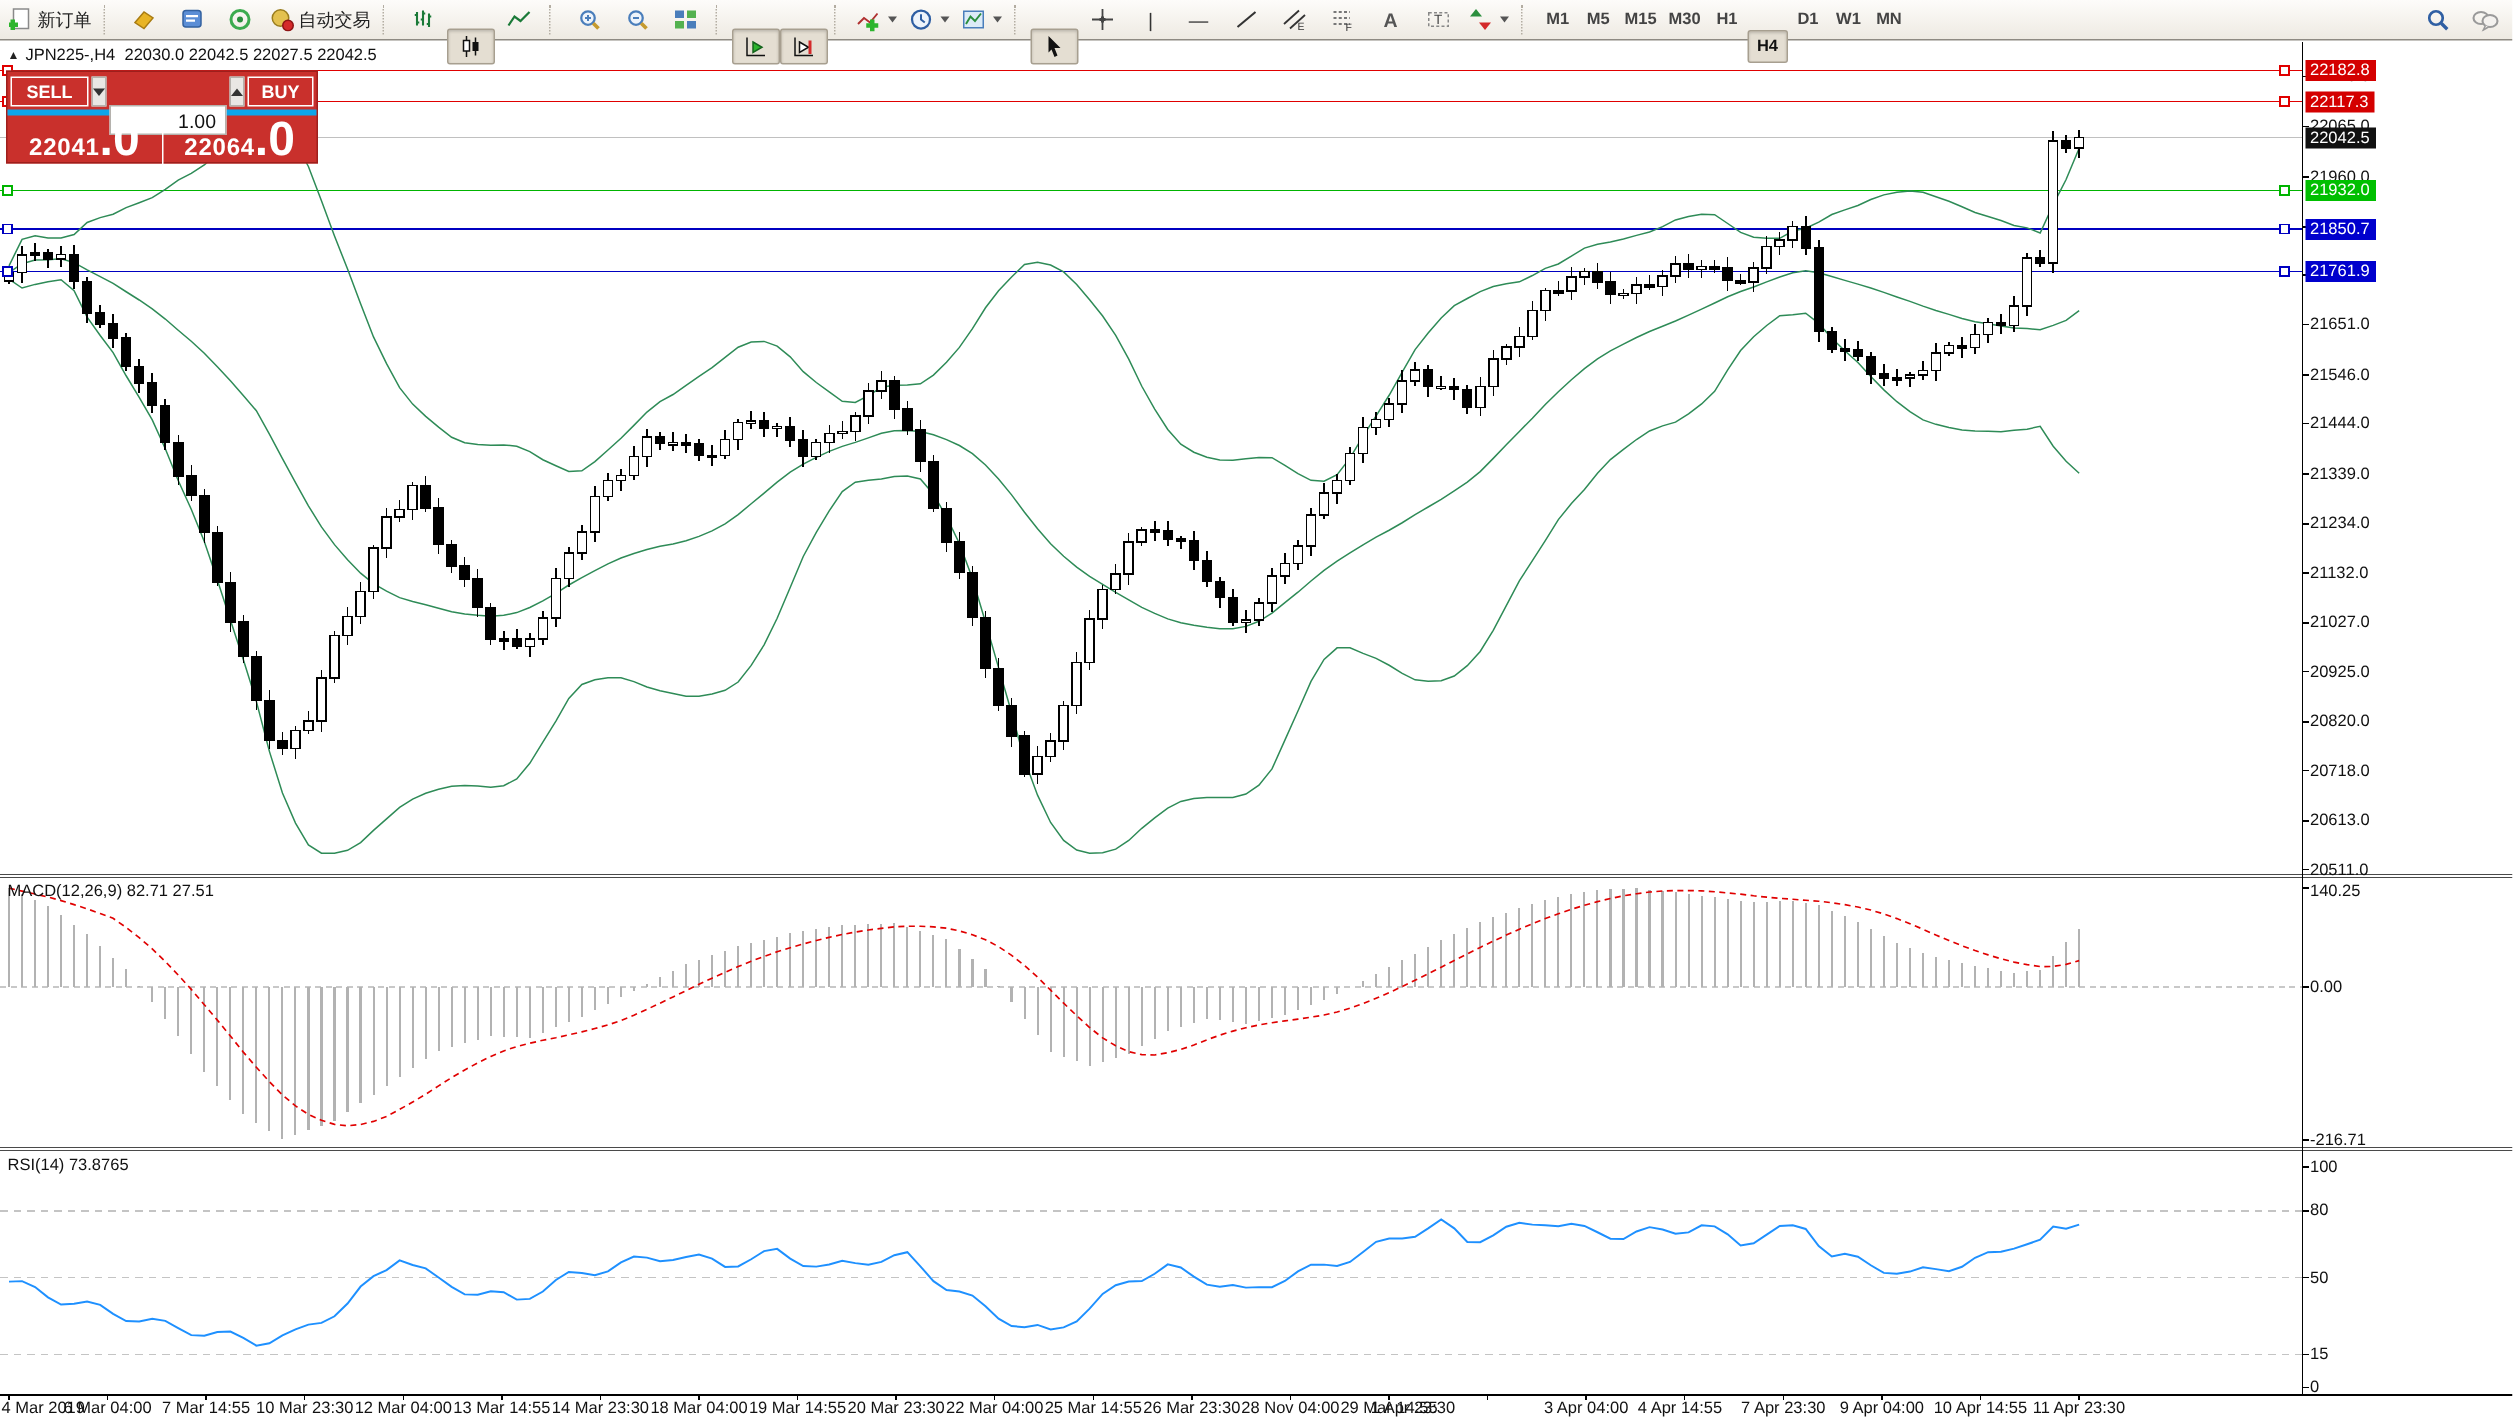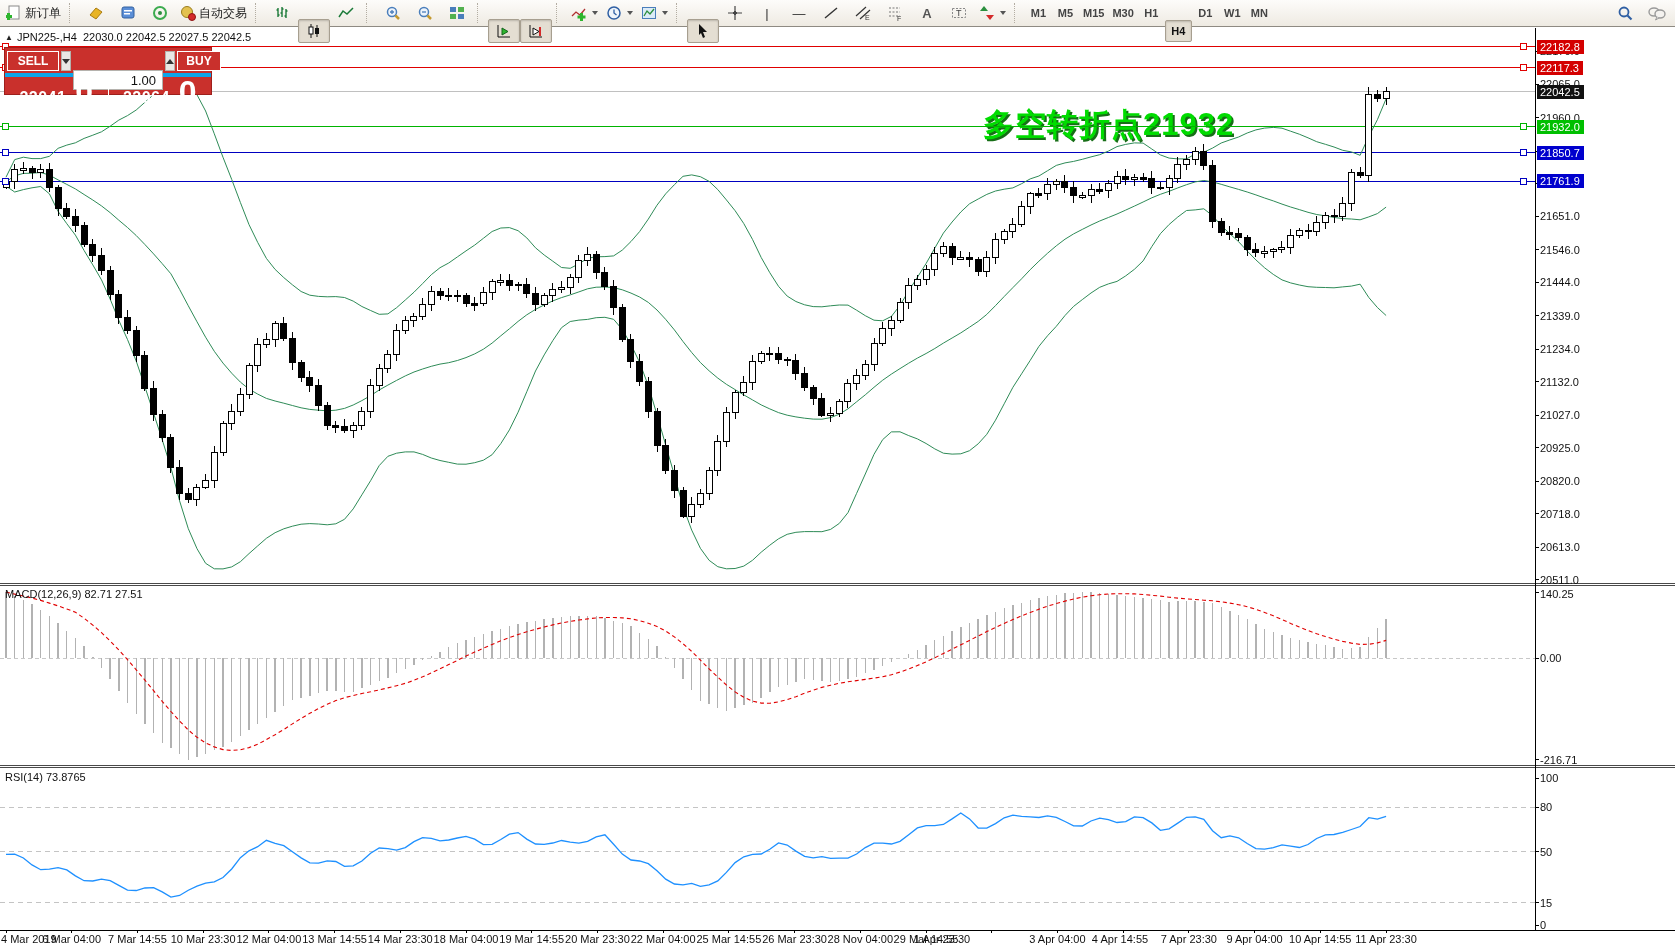--- a/index.html
+++ b/index.html
@@ -33,33 +33,33 @@
   .pane-label{font-size:11px;color:#111;z-index:4;position:absolute;}
 
   .ticklab{position:absolute;left:1540px;z-index:3;font-size:11px;color:#111;white-space:nowrap;}
   .plabel{position:absolute;left:1537px;z-index:4;font-size:11px;font-weight:normal;color:#fff;
     padding:1px 4px 1px 3px;white-space:nowrap;line-height:12px;}
   .timelab{position:absolute;top:933px;z-index:3;font-size:11px;color:#111;white-space:nowrap;
     transform:translateX(-50%);}
   .timelab.first{transform:none;}
 
   
-  #widget{position:absolute;left:4px;top:47px;width:208px;height:48px;z-index:5;
+  #widget{position:absolute;left:4px;top:47px;width:208px;height:62px;z-index:5;
     background:#c9302c;border:1px solid #9e1f1c;box-sizing:border-box;}
   #widget .wtop{display:flex;align-items:center;height:24px;padding:2px 2px 0 2px;gap:2px;box-sizing:border-box;}
   #widget button{font-family:inherit;}
   .obtn{height:20px;background:#c9302c;border:1px solid #fff;color:#fff;font-size:12px;
     font-weight:bold;flex:0 0 auto;display:flex;align-items:center;justify-content:center;}
   #sell-btn{width:52px;} #buy-btn{width:44px;}
   .spinbtn{width:15px;height:20px;background:#e9e7e4;border:1px solid #b5b2ad;display:flex;
     align-items:center;justify-content:center;padding:0;}
   .tri-up{width:0;height:0;border-left:4px solid transparent;border-right:4px solid transparent;border-bottom:5px solid #333;}
   .tri-dn{width:0;height:0;border-left:4px solid transparent;border-right:4px solid transparent;border-top:5px solid #333;}
   #vol{width:66px;height:18px;border:1px solid #b5b2ad;font-size:13px;text-align:right;
-    padding:0 6px 0 16px;color:#111;background:#fff;margin-top:38px;}
+    padding:0 6px 0 4px;color:#111;background:#fff;margin-top:38px;}
   .wprices{display:flex;height:36px;margin-top:1px;border-top:4px solid #0ea5e9;}
   .pricebox{flex:1;display:flex;align-items:baseline;justify-content:center;color:#fff;}
   .pricebox.sell{border-right:1px solid #fff;}
   .p-small{font-size:16px;font-weight:bold;letter-spacing:.5px;}
   .p-big{font-size:32px;font-weight:bold;line-height:30px;}
 </style>
 </head>
 <body>
 
 <div id="stage">
@@ -250,21 +250,20 @@
       <div class="tbtn">
         <svg class="ic" width="18" height="16">
           <ellipse cx="6" cy="7" rx="5" ry="4" fill="none" stroke="#9a9a9a" stroke-width="1.4"></ellipse>
           <ellipse cx="12" cy="9" rx="5" ry="4" fill="#f4f2ef" stroke="#9a9a9a" stroke-width="1.4"></ellipse>
           <path d="M9 12l-1.5 3 3.5-2" fill="#f4f2ef" stroke="#9a9a9a"></path>
           </svg>
       </div>
     </div>
   </div>
 
-  <div id="annotation">多空转折点21932</div>
 
   <svg id="chart" width="1675" height="948">
       <line x1="0" y1="46.9" x2="1535" y2="46.9" stroke="#e00000" stroke-width="1" shape-rendering="crispEdges"></line>
       <line x1="0" y1="67.8" x2="1535" y2="67.8" stroke="#e00000" stroke-width="1" shape-rendering="crispEdges"></line>
       <line x1="0" y1="91.6" x2="1535" y2="91.6" stroke="#c0c0c0" stroke-width="1" shape-rendering="crispEdges"></line>
       <line x1="0" y1="126.9" x2="1535" y2="126.9" stroke="#00b400" stroke-width="1" shape-rendering="crispEdges"></line>
       <line x1="0" y1="152.8" x2="1535" y2="152.8" stroke="#0000c0" stroke-width="1" shape-rendering="crispEdges"></line>
       <line x1="0" y1="181.1" x2="1535" y2="181.1" stroke="#0000c0" stroke-width="1" shape-rendering="crispEdges"></line>
       <polyline points="6.0,177.2 14.7,159.6 23.4,157.2 32.0,158.6 40.7,158.6 49.4,156.3 58.1,148.3 66.8,145.1 75.4,142.8 84.1,138.4 92.8,135.2 101.5,131.8 110.2,126.2 118.8,120.1 127.5,115.6 136.2,110.0 144.9,102.3 153.6,94.6 162.2,87.5 170.9,80.0 179.6,77.9 188.3,82.9 197.0,94.8 205.6,111.0 214.3,133.8 223.0,157.3 231.7,179.4 240.4,202.5 249.0,224.6 257.7,242.4 266.4,258.4 275.1,269.4 283.8,277.6 292.4,284.8 301.1,291.5 309.8,295.2 318.5,296.4 327.2,296.8 335.8,296.6 344.5,297.5 353.2,301.1 361.9,306.5 370.6,310.5 379.2,314.3 387.9,313.9 396.6,307.7 405.3,300.0 414.0,292.2 422.6,283.6 431.3,274.7 440.0,267.7 448.7,263.0 457.4,256.9 466.0,250.9 474.7,245.1 483.4,238.3 492.1,231.5 500.8,228.0 509.4,227.6 518.1,230.7 526.8,237.9 535.5,247.8 544.2,255.0 552.8,261.2 561.5,267.5 570.2,268.3 578.9,263.8 587.6,258.2 596.2,256.8 604.9,256.6 613.6,255.9 622.3,250.1 631.0,241.5 639.6,231.6 648.3,219.1 657.0,205.2 665.7,193.8 674.4,184.7 683.0,176.3 691.7,174.9 700.4,176.7 709.1,181.3 717.8,189.6 726.4,199.9 735.1,210.7 743.8,223.6 752.5,239.4 761.2,257.5 769.8,272.7 778.5,286.3 787.2,296.1 795.9,301.5 804.6,304.8 813.2,306.6 821.9,306.8 830.6,305.8 839.3,305.0 848.0,305.1 856.6,310.2 865.3,315.7 874.0,320.2 882.7,320.8 891.4,316.4 900.0,305.4 908.7,290.8 917.4,277.3 926.1,263.5 934.8,248.1 943.4,233.1 952.1,222.0 960.8,212.0 969.5,203.8 978.2,199.0 986.8,194.4 995.5,191.0 1004.2,189.2 1012.9,187.9 1021.6,183.7 1030.2,178.9 1038.9,176.0 1047.6,170.7 1056.3,165.4 1065.0,162.9 1073.6,161.4 1082.3,159.3 1091.0,156.9 1099.7,154.7 1108.4,151.1 1117.0,146.6 1125.7,144.4 1134.4,142.9 1143.1,143.1 1151.8,149.0 1160.4,154.9 1169.1,158.1 1177.8,158.9 1186.5,158.9 1195.2,154.0 1203.8,152.2 1212.5,148.1 1221.2,143.0 1229.9,139.9 1238.6,137.0 1247.2,133.0 1255.9,129.9 1264.6,128.1 1273.3,127.4 1282.0,128.2 1290.6,131.2 1299.3,134.2 1308.0,137.8 1316.7,141.7 1325.4,144.3 1334.0,147.0 1342.7,150.3 1351.4,151.9 1360.1,155.3 1368.8,136.4 1377.4,119.7 1386.1,98.8" fill="none" stroke="#2e8b57" stroke-width="1"></polyline>
       <polyline points="6.0,181.7 14.7,175.8 23.4,173.4 32.0,173.2 40.7,172.5 49.4,175.1 58.1,179.9 66.8,184.4 75.4,188.9 84.1,194.5 92.8,200.0 101.5,205.9 110.2,212.7 118.8,220.2 127.5,227.5 136.2,235.5 144.9,244.5 153.6,253.9 162.2,263.6 170.9,273.8 179.6,289.4 188.3,305.8 197.0,321.8 205.6,337.2 214.3,351.3 223.0,363.1 231.7,373.2 240.4,382.1 249.0,389.1 257.7,394.1 266.4,398.4 275.1,401.0 283.8,403.2 292.4,405.5 301.1,407.8 309.8,409.4 318.5,410.2 327.2,410.8 335.8,410.2 344.5,408.4 353.2,405.0 361.9,400.6 370.6,395.6 379.2,390.0 387.9,385.1 396.6,380.4 405.3,375.9 414.0,372.0 422.6,369.0 431.3,366.3 440.0,364.1 448.7,362.7 457.4,360.5 466.0,357.6 474.7,353.9 483.4,349.2 492.1,343.1 500.8,335.8 509.4,328.8 518.1,321.4 526.8,314.8 535.5,309.4 544.2,304.9 552.8,300.9 561.5,297.6 570.2,294.9 578.9,291.9 587.6,288.8 596.2,287.2 604.9,287.0 613.6,287.6 622.3,289.8 631.0,293.1 639.6,297.0 648.3,302.4 657.0,310.0 665.7,319.4 674.4,329.9 683.0,341.5 691.7,352.5 700.4,362.5 709.1,370.8 717.8,378.1 726.4,384.3 735.1,389.6 743.8,394.9 752.5,399.9 761.2,404.9 769.8,408.9 778.5,412.6 787.2,415.2 795.9,416.9 804.6,418.2 813.2,419.1 821.9,419.2 830.6,417.6 839.3,414.2 848.0,408.8 856.6,401.8 865.3,394.8 874.0,387.3 882.7,380.2 891.4,374.1 900.0,368.6 908.7,363.2 917.4,358.1 926.1,353.5 934.8,348.5 943.4,343.1 952.1,338.0 960.8,332.9 969.5,327.2 978.2,321.4 986.8,314.4 995.5,305.6 1004.2,296.5 1012.9,287.6 1021.6,278.8 1030.2,269.7 1038.9,261.2 1047.6,253.2 1056.3,245.8 1065.0,239.2 1073.6,233.9 1082.3,229.4 1091.0,225.0 1099.7,221.0 1108.4,217.5 1117.0,214.0 1125.7,210.1 1134.4,206.1 1143.1,202.0 1151.8,197.8 1160.4,194.3 1169.1,191.3 1177.8,187.9 1186.5,184.7 1195.2,181.9 1203.8,180.5 1212.5,181.9 1221.2,184.3 1229.9,186.9 1238.6,189.4 1247.2,192.0 1255.9,194.9 1264.6,198.0 1273.3,200.9 1282.0,204.1 1290.6,207.0 1299.3,209.6 1308.0,212.3 1316.7,214.5 1325.4,215.9 1334.0,217.4 1342.7,218.6 1351.4,219.0 1360.1,219.8 1368.8,216.9 1377.4,213.6 1386.1,207.1" fill="none" stroke="#2e8b57" stroke-width="1"></polyline>

